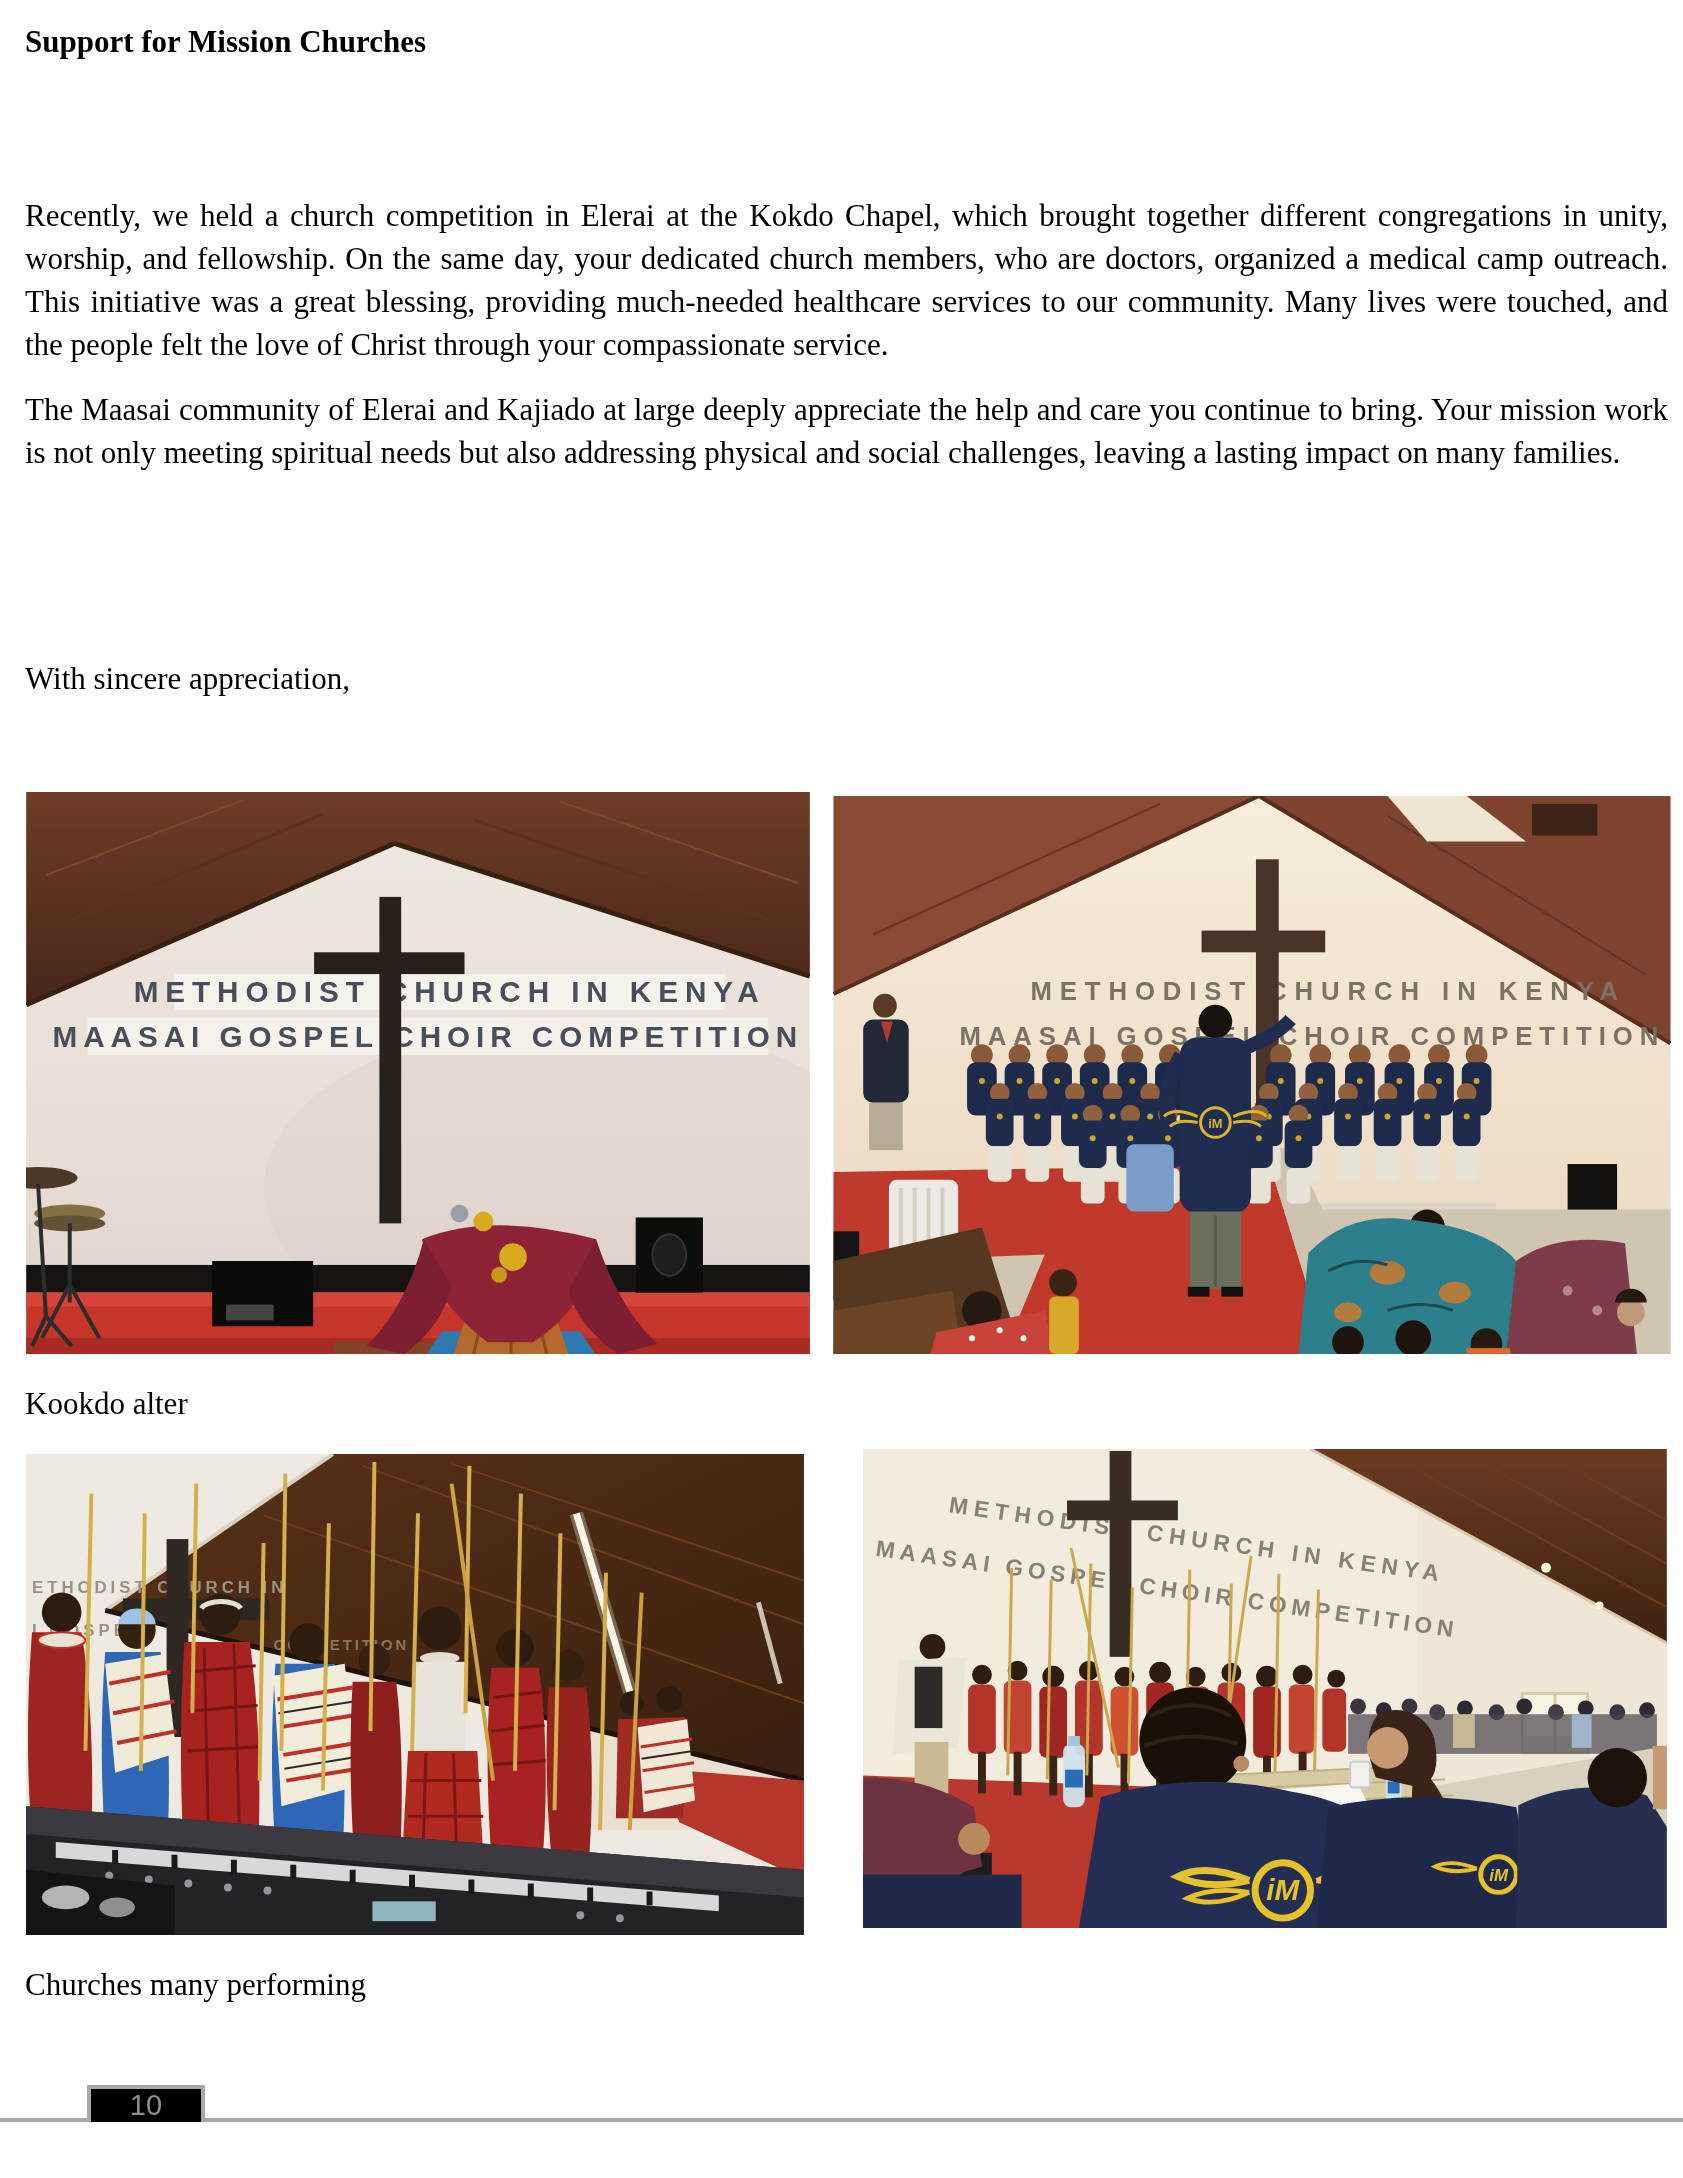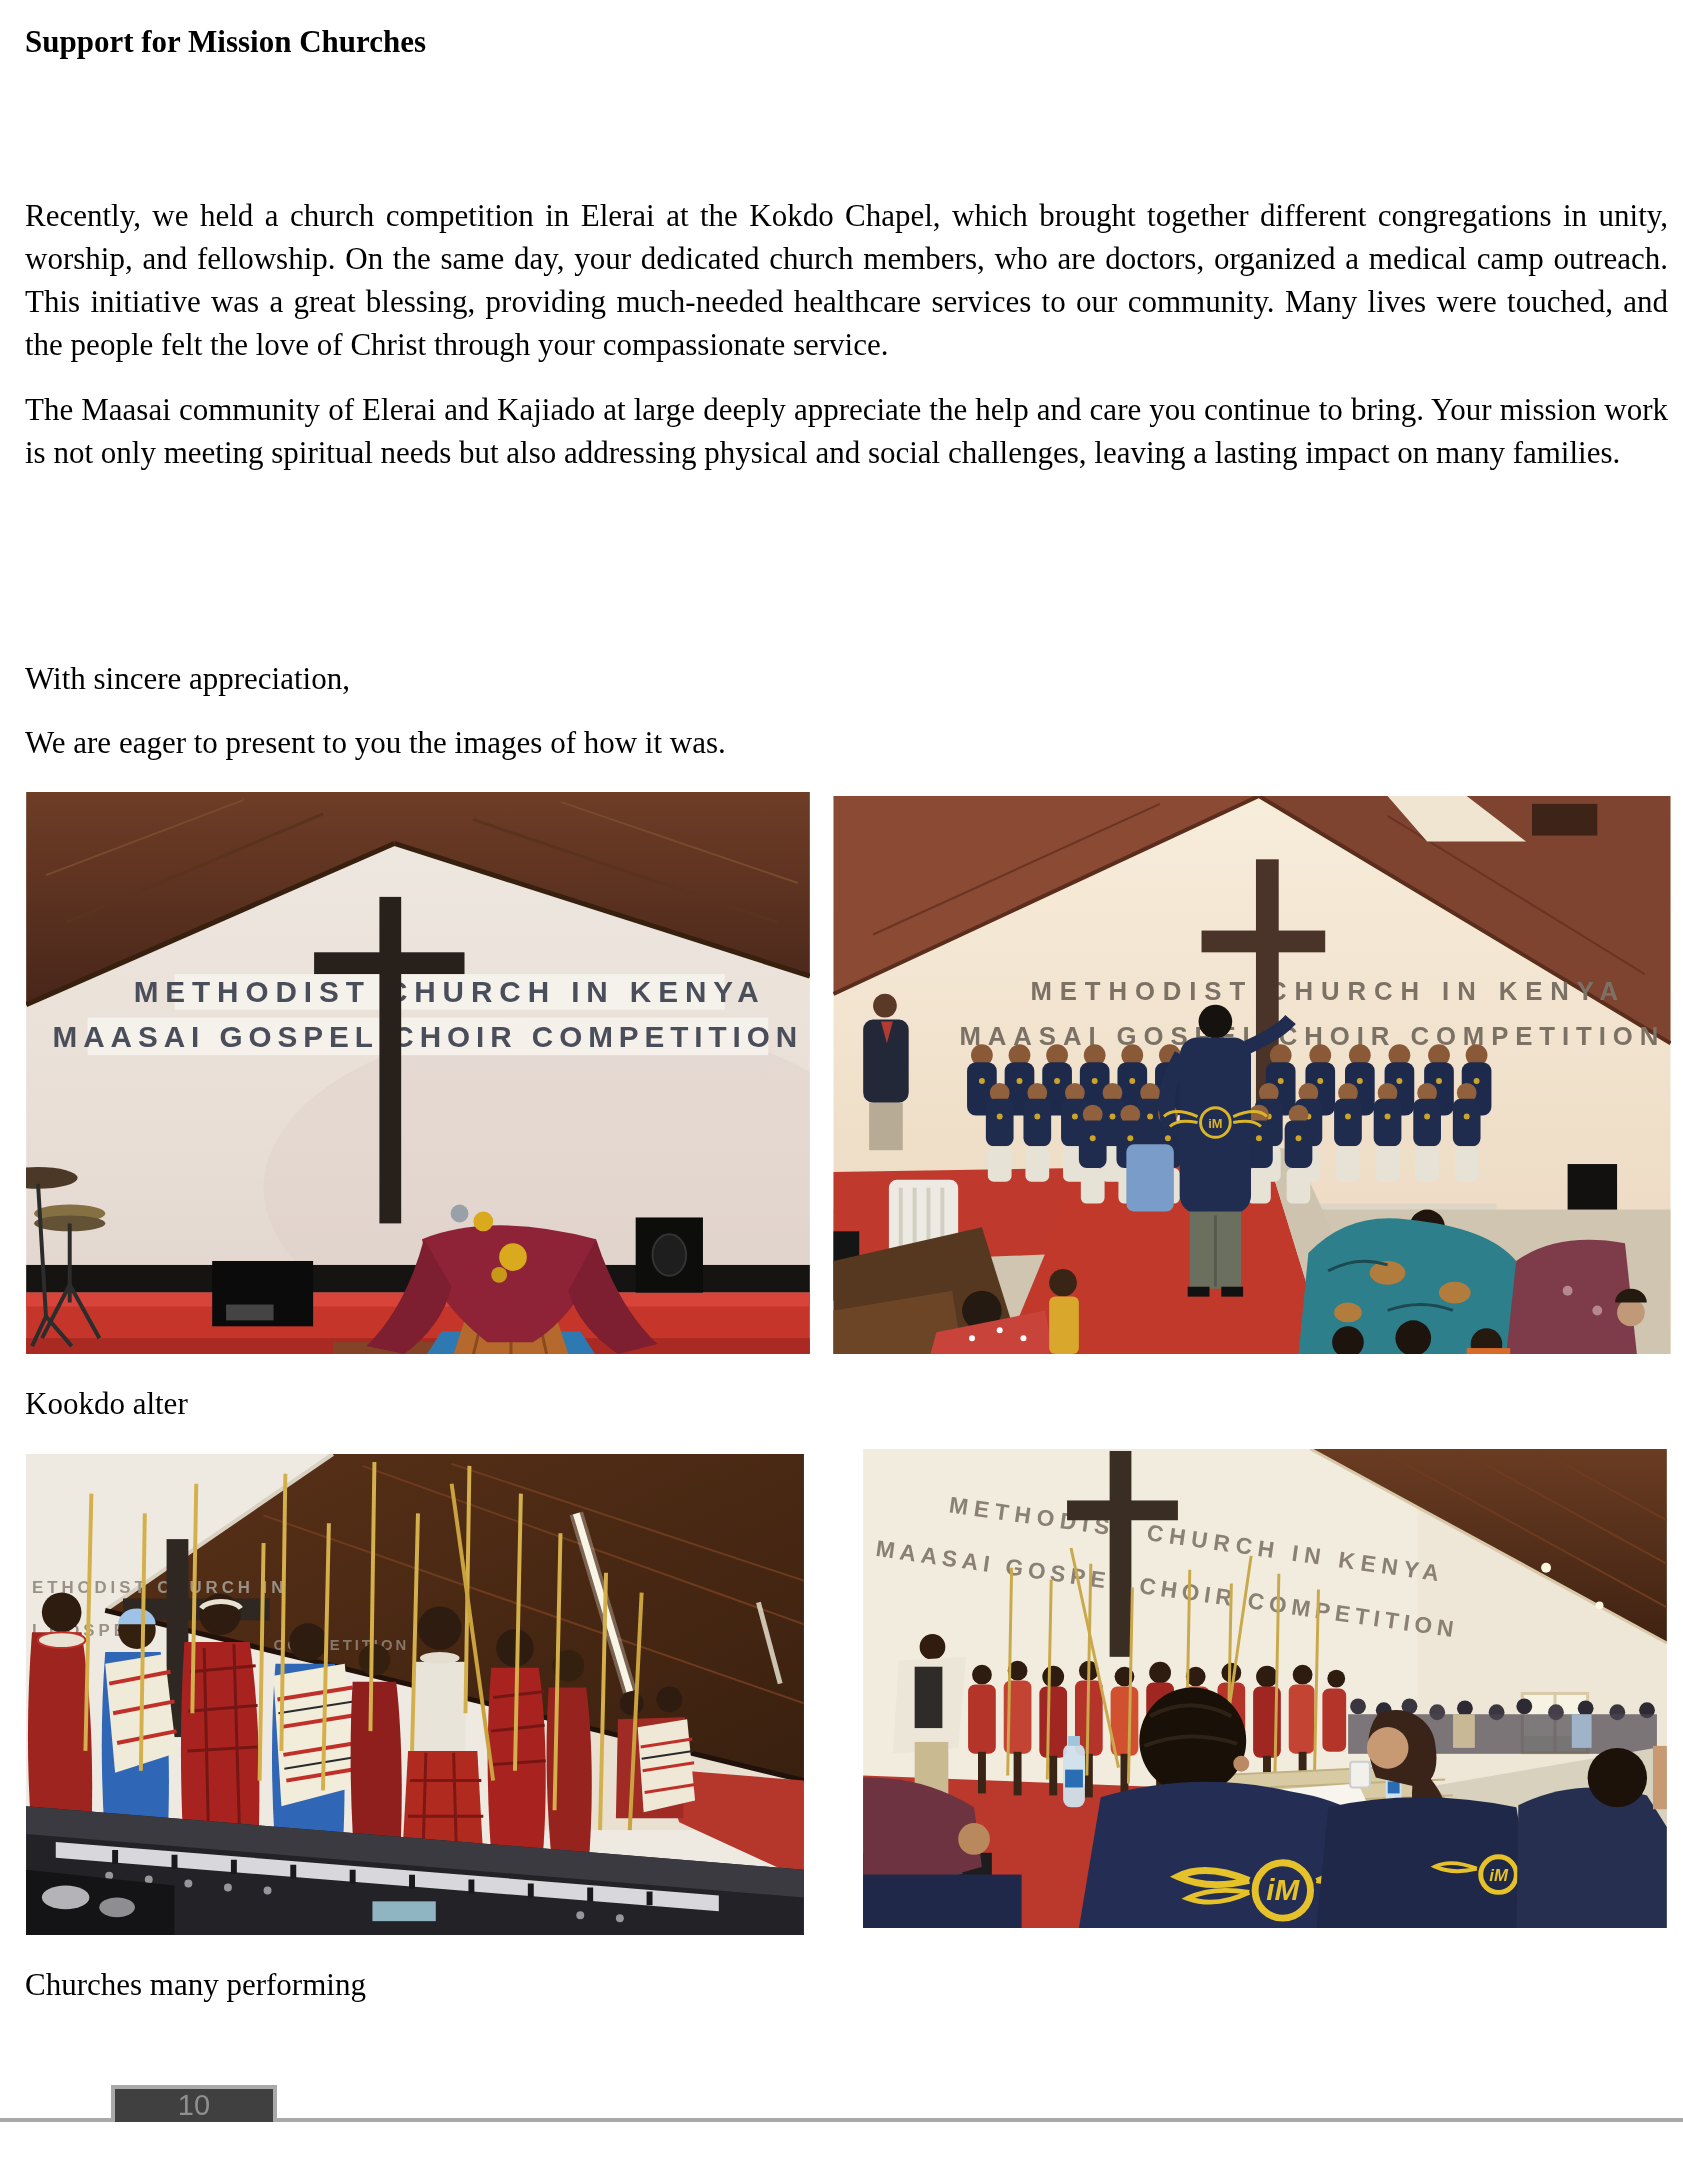--- a/index.html
+++ b/index.html
@@ -5,37 +5,36 @@
   html,body{margin:0;padding:0;background:#ffffff;}
   .page{position:relative;width:1683px;height:2178px;background:#ffffff;overflow:hidden;
         font-family:"Liberation Serif", serif;color:#000;padding-left:22px;}
   .heading{position:absolute;left:25px;top:24px;width:1643px;font-size:31px;font-weight:bold;}
   .para{position:absolute;left:25px;width:1643px;font-size:31px;line-height:43px;text-align:justify;}
   .para em{font-style:italic;}
   .caption{position:absolute;font-size:31px;line-height:43px;}
   .photo{position:absolute;}
   .photo svg{display:block;width:100%;height:100%;}
   .footer-rule{position:absolute;left:0;top:2118px;width:1683px;height:4px;background:#a9a9a9;}
-  .page-number-tab{position:absolute;left:87px;top:2085px;width:166px;height:37px;box-sizing:border-box;
-        background:#404040;border:4px solid #a9a9a9;border-bottom:none;
+  .page-number-tab{position:absolute;left:87px;top:2085px;width:118px;height:37px;box-sizing:border-box;
+        background:#000000;border:4px solid #a9a9a9;border-bottom:none;
         display:flex;align-items:center;justify-content:center;
-        font-family:"Liberation Sans", sans-serif;font-size:29px;color:#8f8f8f;margin-left:24px;}
+        font-family:"Liberation Sans", sans-serif;font-size:29px;color:#8f8f8f;}
   text{user-select:none;}
 </style>
 </head>
 <body>
 
 <div class="page">
 
   <div class="heading">Support for Mission Churches</div>
 
   <div class="para" style="top:194px">Recently, we held a church competition in Elerai at the Kokdo Chapel, which brought together different congregations in unity, worship, and fellowship. On the same day, your dedicated church members, who are doctors, organized a medical camp outreach. This initiative was a great blessing, providing much-needed healthcare services to our community. Many lives were touched, and the people felt the love of Christ through your compassionate service.</div>
   <div class="para" style="top:388px">The Maasai community of Elerai and Kajiado at large deeply appreciate the help and care you continue to bring. Your mission work is not only meeting spiritual needs but also addressing physical and social challenges, leaving a lasting impact on many families.</div>
   <div class="para" style="top:657px">With sincere appreciation,</div>
-  <div class="para" style="top:721px">We are eager to present to you the images of how it was.</div>
 
   <div class="photo" style="left:26px;top:792px;width:784px;height:562px">
   <svg viewBox="0 0 792 568">
     <defs>
       <linearGradient id="wall1" x1="0" y1="0" x2="0" y2="1">
         <stop offset="0" stop-color="#efe9e1"></stop>
             <stop offset="0.7" stop-color="#e7dcd4"></stop>
             <stop offset="1" stop-color="#ded2cc"></stop>
       </linearGradient>
       <linearGradient id="wood1" x1="0" y1="0" x2="0" y2="1">

